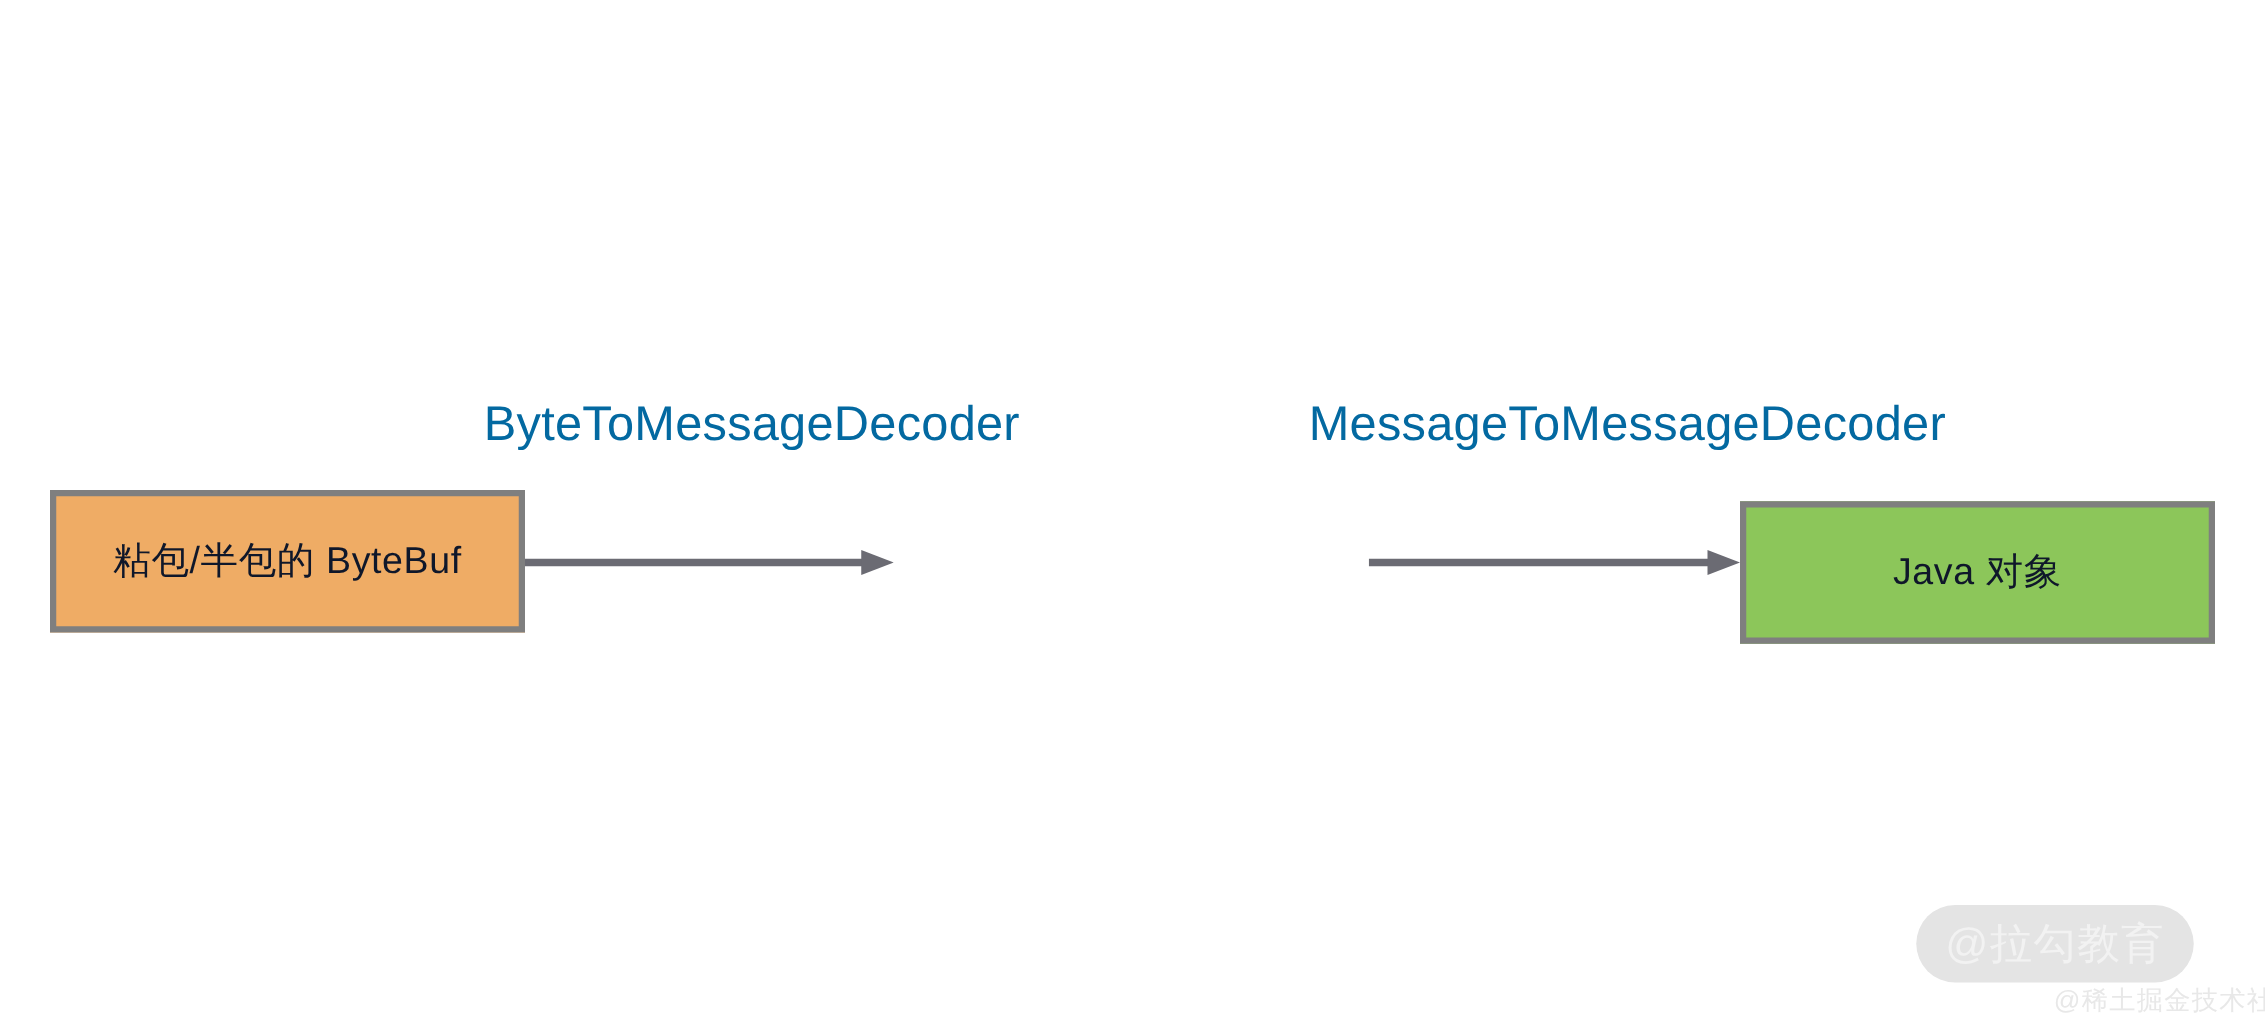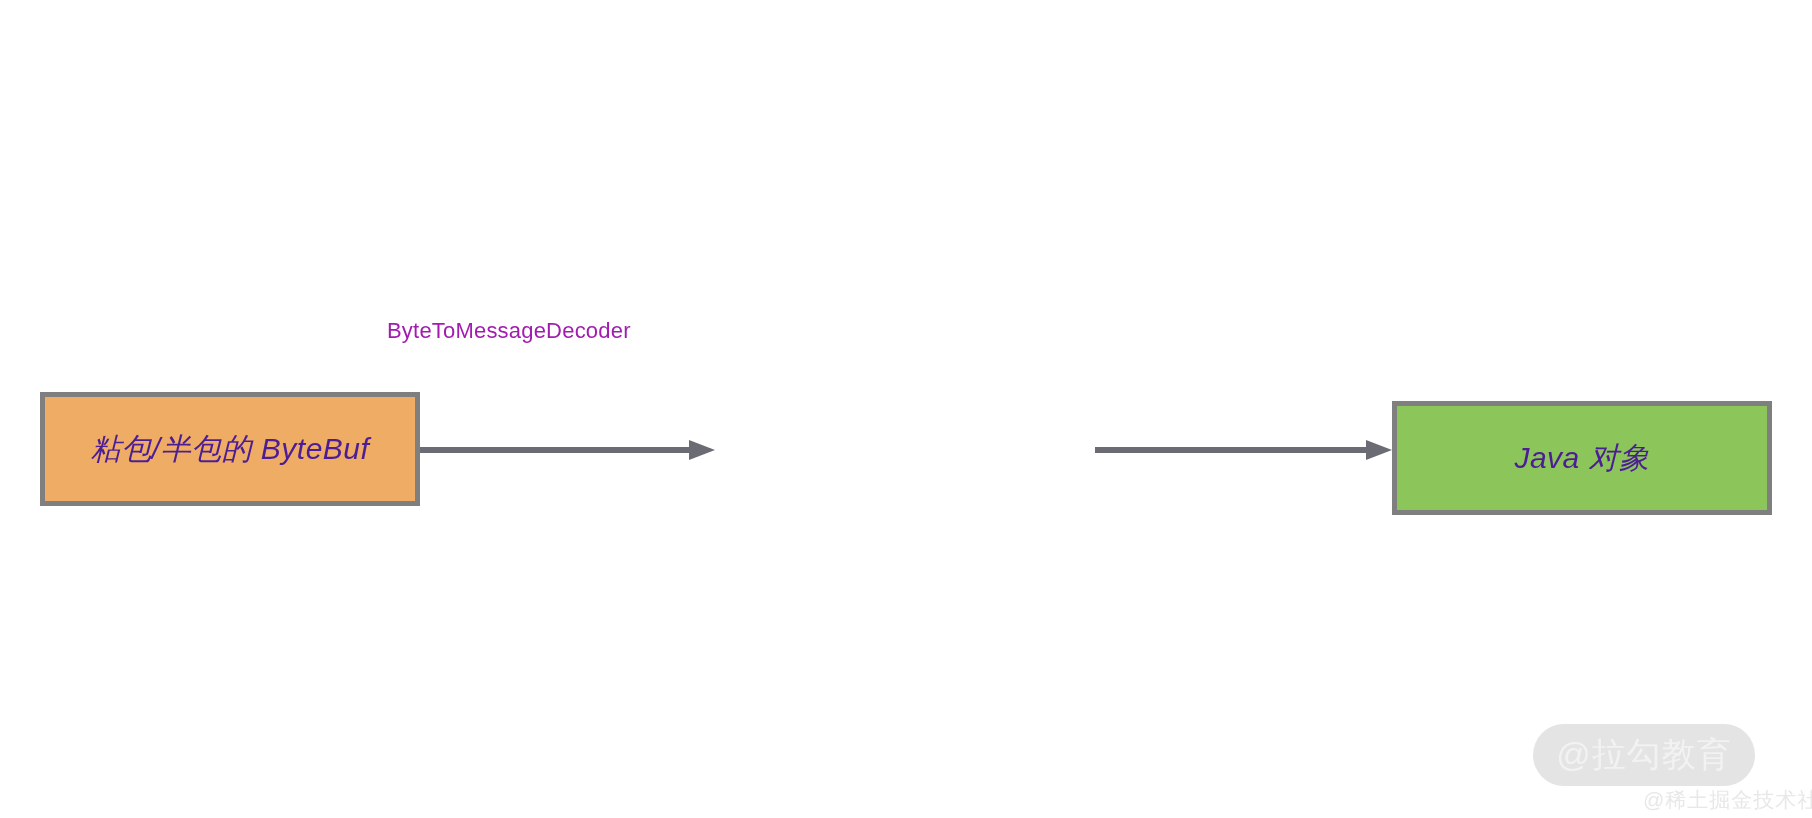--- a/index.html
+++ b/index.html
@@ -30,47 +30,46 @@
     box-sizing: border-box;
     height: 114px;
     width: 380px;
     border: 5px solid #7f7f7f;
     display: flex;
     align-items: center;
     justify-content: center;
   }
   .node .node-label {
     font-size: 30px;
-    color: #4c1d95;
+    color: #0f172a;
     letter-spacing: 0.5px;
     white-space: nowrap;
     line-height: 1;
-    font-style: italic;
   }
 
   #node-0 { left: 40px;   top: 392px; background: #efac65; }
   #node-1 { left: 715px;  top: 392px; background: #64afde; }
   #node-2 { left: 1392px; top: 401px; background: #8cc65a; }
 
   
   .connector {
     position: absolute;
     top: 440px;
     height: 20px;
   }
   #connector-0 { left: 420px;  width: 295px; }
   #connector-1 { left: 1095px; width: 297px; }
 
   .connector svg { display: block; }
 
   
   .edge-caption {
     position: absolute;
-    font-size: 22px;
-    color: #a21caf;
+    font-size: 39px;
+    color: #0369a1;
     white-space: nowrap;
     letter-spacing: 0.2px;
   }
   #caption-0 { left: 387px;  top: 318px; }
   #caption-1 { left: 1047px; top: 318px; }
 
   
   #watermark-pill {
     position: absolute;
     left: 1533px;
@@ -122,20 +121,21 @@
       <polygon points="271,0 297,10 271,20" fill="#6b6b73"></polygon>
     </svg>
   </div>
 
   <div class="node" id="node-2">
     <span class="node-label">Java 对象</span>
   </div>
 
   <div class="edge-caption" id="caption-0">ByteToMessageDecoder</div>
 
+  <div class="edge-caption" id="caption-1">MessageToMessageDecoder</div>
 
   <div id="watermark-pill">
     <span class="wm-text">@拉勾教育</span>
   </div>
 
   <div id="watermark-site">@稀土掘金技术社区</div>
 
 </div>
 
 </body></html>

